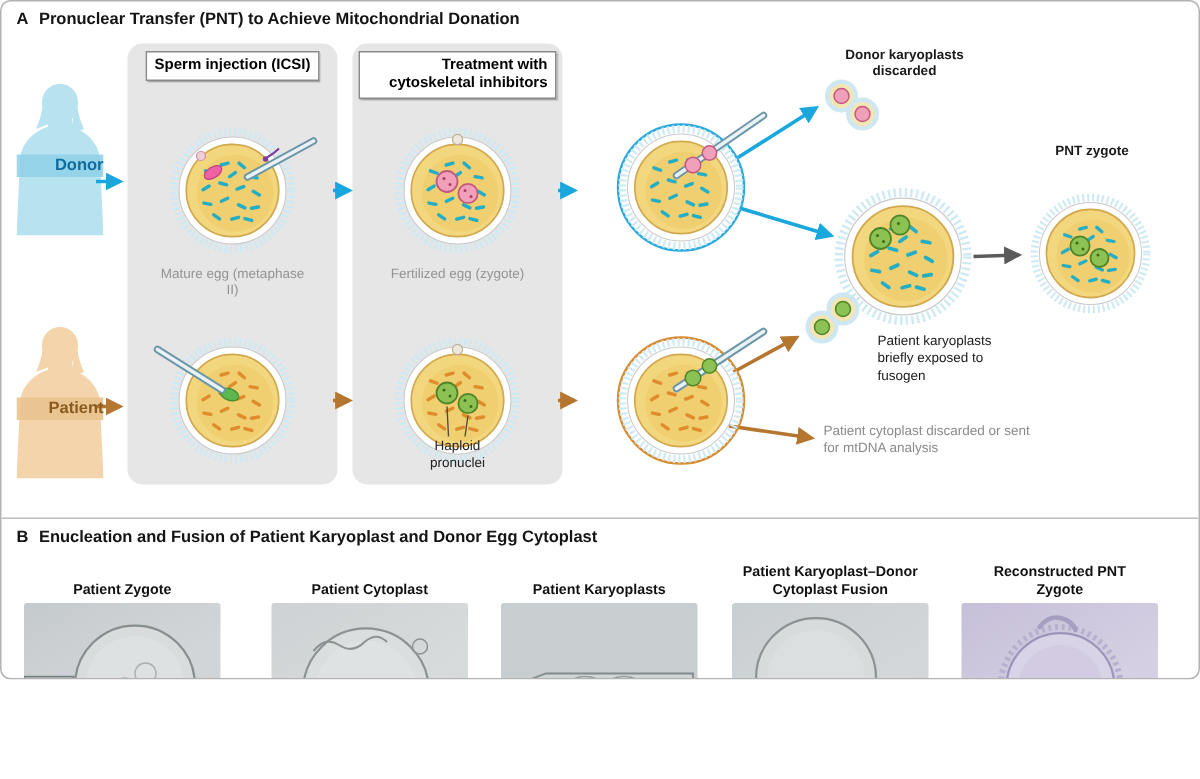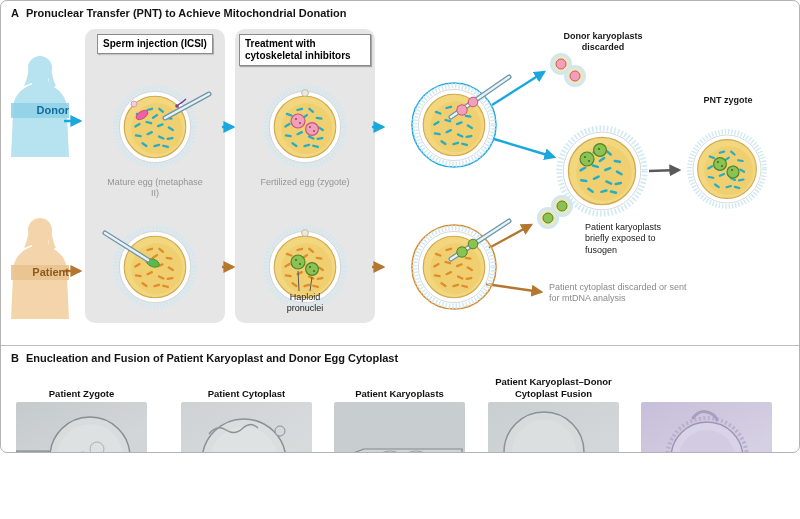--- a/index.html
+++ b/index.html
@@ -4,21 +4,21 @@
 <style>
   * { margin:0; padding:0; box-sizing:border-box; }
   body { background:#fff; font-family:"Liberation Sans", sans-serif; }
   .figure { position:relative; width:800px; height:453px; background:#fff;
             border:1px solid #b3b3b3; border-radius:7px; overflow:hidden; }
   .panel-title { position:absolute; z-index:4; font-size:11px; font-weight:bold; color:#141414; }
   .panel-title .letter { margin-right:7px; }
   .step-box { position:absolute; top:28px; height:294px; background:#e6e6e6; border-radius:10px; z-index:1; }
   .step-title { position:absolute; top:5px; left:50%; transform:translateX(-50%);
                 background:#fff; border:1px solid #8a8a8a; box-shadow:1px 1px 1px rgba(0,0,0,.28);
-                font-size:10px; font-weight:bold; text-align:left; line-height:1.2;
+                font-size:10px; font-weight:bold; text-align:right; line-height:1.2;
                 padding:3px 5px; width:max-content; max-width:132px; z-index:3; }
   #panelA-art { position:absolute; left:0; top:0; z-index:2; pointer-events:none; }
   .caption { position:absolute; z-index:3; font-size:9px; color:#949494; text-align:center; line-height:1.25; }
   .caption.dark { color:#222; }
   .ann { position:absolute; z-index:3; font-size:9px; color:#191919; line-height:1.25; }
   .ann.bold { font-weight:bold; }
   .ann.gray { color:#8a8a8a; }
   .center { text-align:center;font-weight:bold; }
   .actor { position:absolute; z-index:2; width:58px; height:104px; }
   .actor-label { position:absolute; z-index:3; width:58px; font-size:11px; font-weight:bold; text-align:right; }
@@ -276,20 +276,23 @@
     </div>
   <div class="micro-label" style="left:180px;top:368px;width:131px">
       <span>Patient Cytoplast</span>
     </div>
   <div class="micro-label" style="left:333px;top:368px;width:131px">
       <span>Patient Karyoplasts</span>
     </div>
   <div class="micro-label" style="left:487px;top:368px;width:131px">
       <span>Patient Karyoplast–Donor Cytoplast Fusion</span>
     </div>
+  <div class="micro-label" style="left:640px;top:368px;width:131px">
+      <span class="narrow">Reconstructed PNT Zygote</span>
+    </div>
 
   <div class="micro-img bg1" style="left:15px;top:401px">
     <svg width="131" height="111" viewBox="0 0 131 111">
       <circle cx="74" cy="55" r="40" fill="#d9dcdc" stroke="#878e90" stroke-width="1.5"></circle>
       <circle cx="74" cy="55" r="33" fill="#e0e3e3" opacity="0.7"></circle>
       <circle cx="81" cy="47" r="7" fill="none" stroke="#aab0b2" stroke-width="1"></circle>
       <circle cx="67" cy="57" r="7" fill="none" stroke="#aab0b2" stroke-width="1"></circle>
       <rect x="0" y="49" width="33" height="12" fill="#b2b8ba" stroke="#798084"></rect>
       <line x1="0" y1="55" x2="33" y2="55" stroke="#8d9496" stroke-width="2"></line>
       <g stroke="#141414" stroke-width="1.8">

